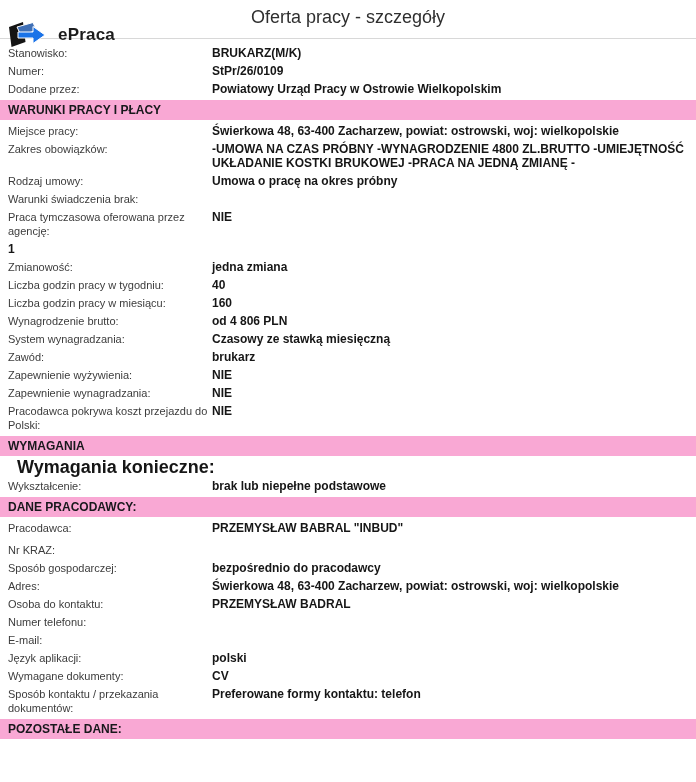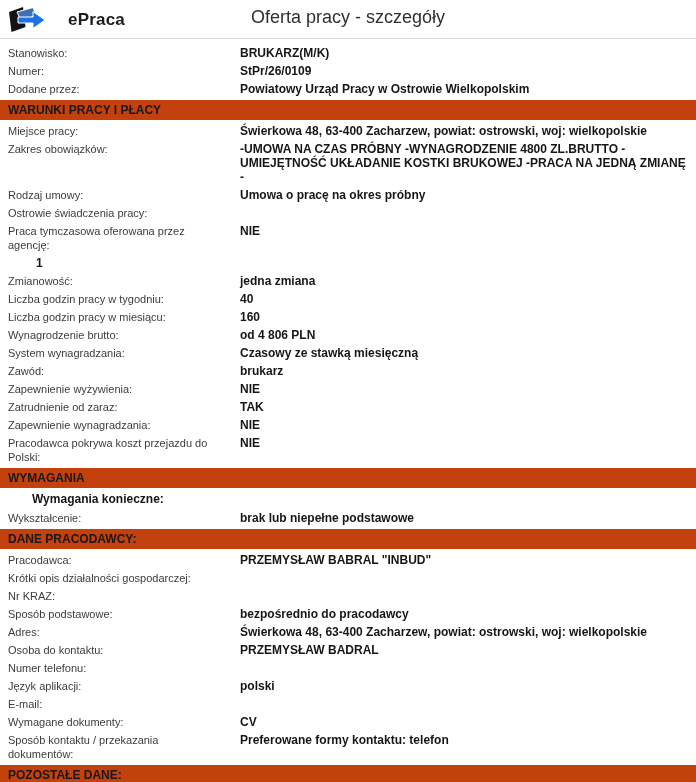--- a/index.html
+++ b/index.html
@@ -13,24 +13,24 @@
     position: relative;
   }
   .page-header {
     position: relative;
     height: 39px;
     border-bottom: 1px solid #d8d8d8;
   }
   .logo {
     position: absolute;
     left: 8px;
-    top: 6px;
+    top: 21px;
     display: flex;
     align-items: center;
-    gap: 16px;
+    gap: 6px;
     cursor: pointer;
   }
   .logo-text {
     font-size: 17px;
     font-weight: bold;
     color: #1c1c1c;
     letter-spacing: 0.2px;
   }
   .page-title {
     position: absolute;
@@ -51,39 +51,37 @@
     width: 204px;
     flex: 0 0 204px;
     font-size: 11px;
     color: #3c3c3c;
   }
   .row .value {
     flex: 1 1 auto;
     font-size: 12px;
     font-weight: bold;
     color: #161616;
-    margin-left: 28px;
   }
   .section-bar {
-    background: #c2410c;
+    background: #f9a8d4;
     height: 20px;
     line-height: 20px;
     margin: 2px 0;
     padding: 0 8px;
     font-size: 12px;
     font-weight: bold;
     color: #18181c;
   }
   .subheading {
-    padding: 2px 8px;
+    padding: 2px 17px;
     line-height: 15px;
-    font-size: 12px;
+    font-size: 18px;
     font-weight: bold;
     color: #161616;
-    margin-left: 24px;
   }
 </style>
 </head>
 <body>
 
 <header class="page-header">
   <div class="logo">
     <span style="display:inline-flex;">
       <svg width="44" height="27" viewBox="0 0 44 27" aria-hidden="true">
         <polygon points="1,6 15,1 17.5,21 3.5,26" fill="#141414"></polygon>
@@ -116,21 +114,21 @@
     </div>
     <div class="row">
       <div class="label">Zakres obowiązków:</div>
       <div class="value">-UMOWA NA CZAS PRÓBNY -WYNAGRODZENIE 4800 ZL.BRUTTO -UMIEJĘTNOŚĆ UKŁADANIE KOSTKI BRUKOWEJ -PRACA NA JEDNĄ ZMIANĘ -</div>
     </div>
     <div class="row">
       <div class="label">Rodzaj umowy:</div>
       <div class="value">Umowa o pracę na okres próbny</div>
     </div>
     <div class="row">
-      <div class="label">Ostrowie świadczenia pracy:</div>
+      <div class="label">Warunki świadczenia brak:</div>
       <div class="value"></div>
     </div>
     <div class="row">
       <div class="label">Praca tymczasowa oferowana przez agencję:</div>
       <div class="value">NIE</div>
     </div>
     <div class="row">
       <div class="value">1</div>
     </div>
     <div class="row">
@@ -155,72 +153,67 @@
     </div>
     <div class="row">
       <div class="label">Zawód:</div>
       <div class="value">brukarz</div>
     </div>
     <div class="row">
       <div class="label">Zapewnienie wyżywienia:</div>
       <div class="value">NIE</div>
     </div>
     <div class="row">
-      <div class="label">Zatrudnienie od zaraz:</div>
-      <div class="value">TAK</div>
-    </div>
-    <div class="row">
       <div class="label">Zapewnienie wynagradzania:</div>
       <div class="value">NIE</div>
     </div>
     <div class="row">
       <div class="label">Pracodawca pokrywa koszt przejazdu do Polski:</div>
       <div class="value">NIE</div>
     </div>
     <div class="section-bar">WYMAGANIA</div>
     <div class="subheading">Wymagania konieczne:</div>
     <div class="row">
       <div class="label">Wykształcenie:</div>
       <div class="value">brak lub niepełne podstawowe</div>
     </div>
     <div class="section-bar">DANE PRACODAWCY:</div>
     <div class="row">
       <div class="label">Pracodawca:</div>
       <div class="value">PRZEMYSŁAW BABRAL "INBUD"</div>
     </div>
     <div class="row">
-      <div class="label">Krótki opis działalności gospodarczej:</div>
       <div class="value"></div>
     </div>
     <div class="row">
       <div class="label">Nr KRAZ:</div>
       <div class="value"></div>
     </div>
     <div class="row">
-      <div class="label">Sposób podstawowe:</div>
+      <div class="label">Sposób gospodarczej:</div>
       <div class="value">bezpośrednio do pracodawcy</div>
     </div>
     <div class="row">
       <div class="label">Adres:</div>
       <div class="value">Świerkowa 48, 63-400 Zacharzew, powiat: ostrowski, woj: wielkopolskie</div>
     </div>
     <div class="row">
       <div class="label">Osoba do kontaktu:</div>
       <div class="value">PRZEMYSŁAW BADRAL</div>
     </div>
     <div class="row">
       <div class="label">Numer telefonu:</div>
     </div>
     <div class="row">
+      <div class="label">E-mail:</div>
+      <div class="value"></div>
+    </div>
+    <div class="row">
       <div class="label">Język aplikacji:</div>
       <div class="value">polski</div>
-    </div>
-    <div class="row">
-      <div class="label">E-mail:</div>
-      <div class="value"></div>
     </div>
     <div class="row">
       <div class="label">Wymagane dokumenty:</div>
       <div class="value">CV</div>
     </div>
     <div class="row">
       <div class="label">Sposób kontaktu / przekazania dokumentów:</div>
       <div class="value">Preferowane formy kontaktu: telefon</div>
     </div>
     <div class="section-bar">POZOSTAŁE DANE:</div>

